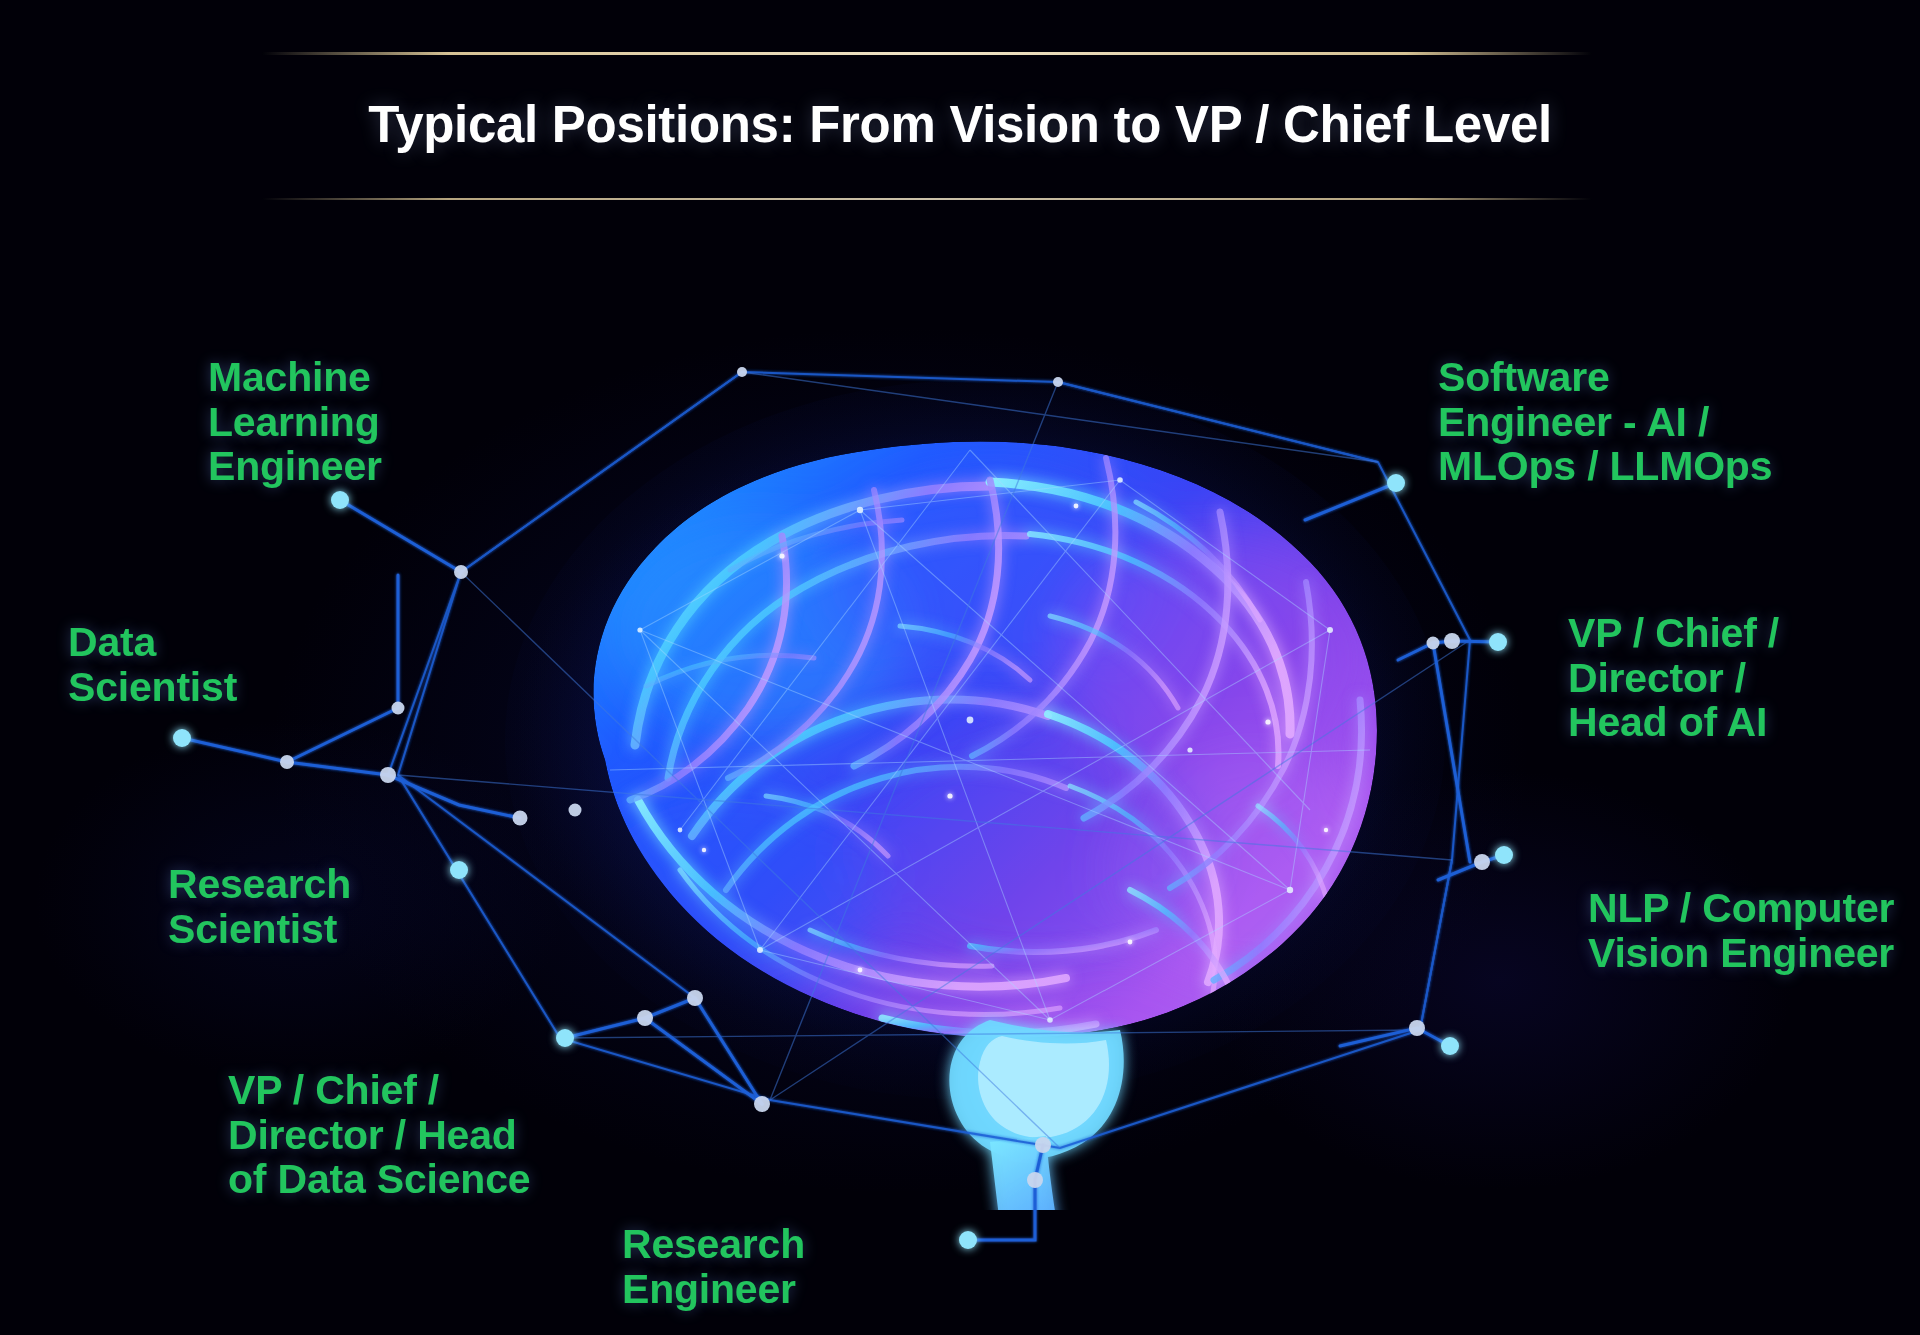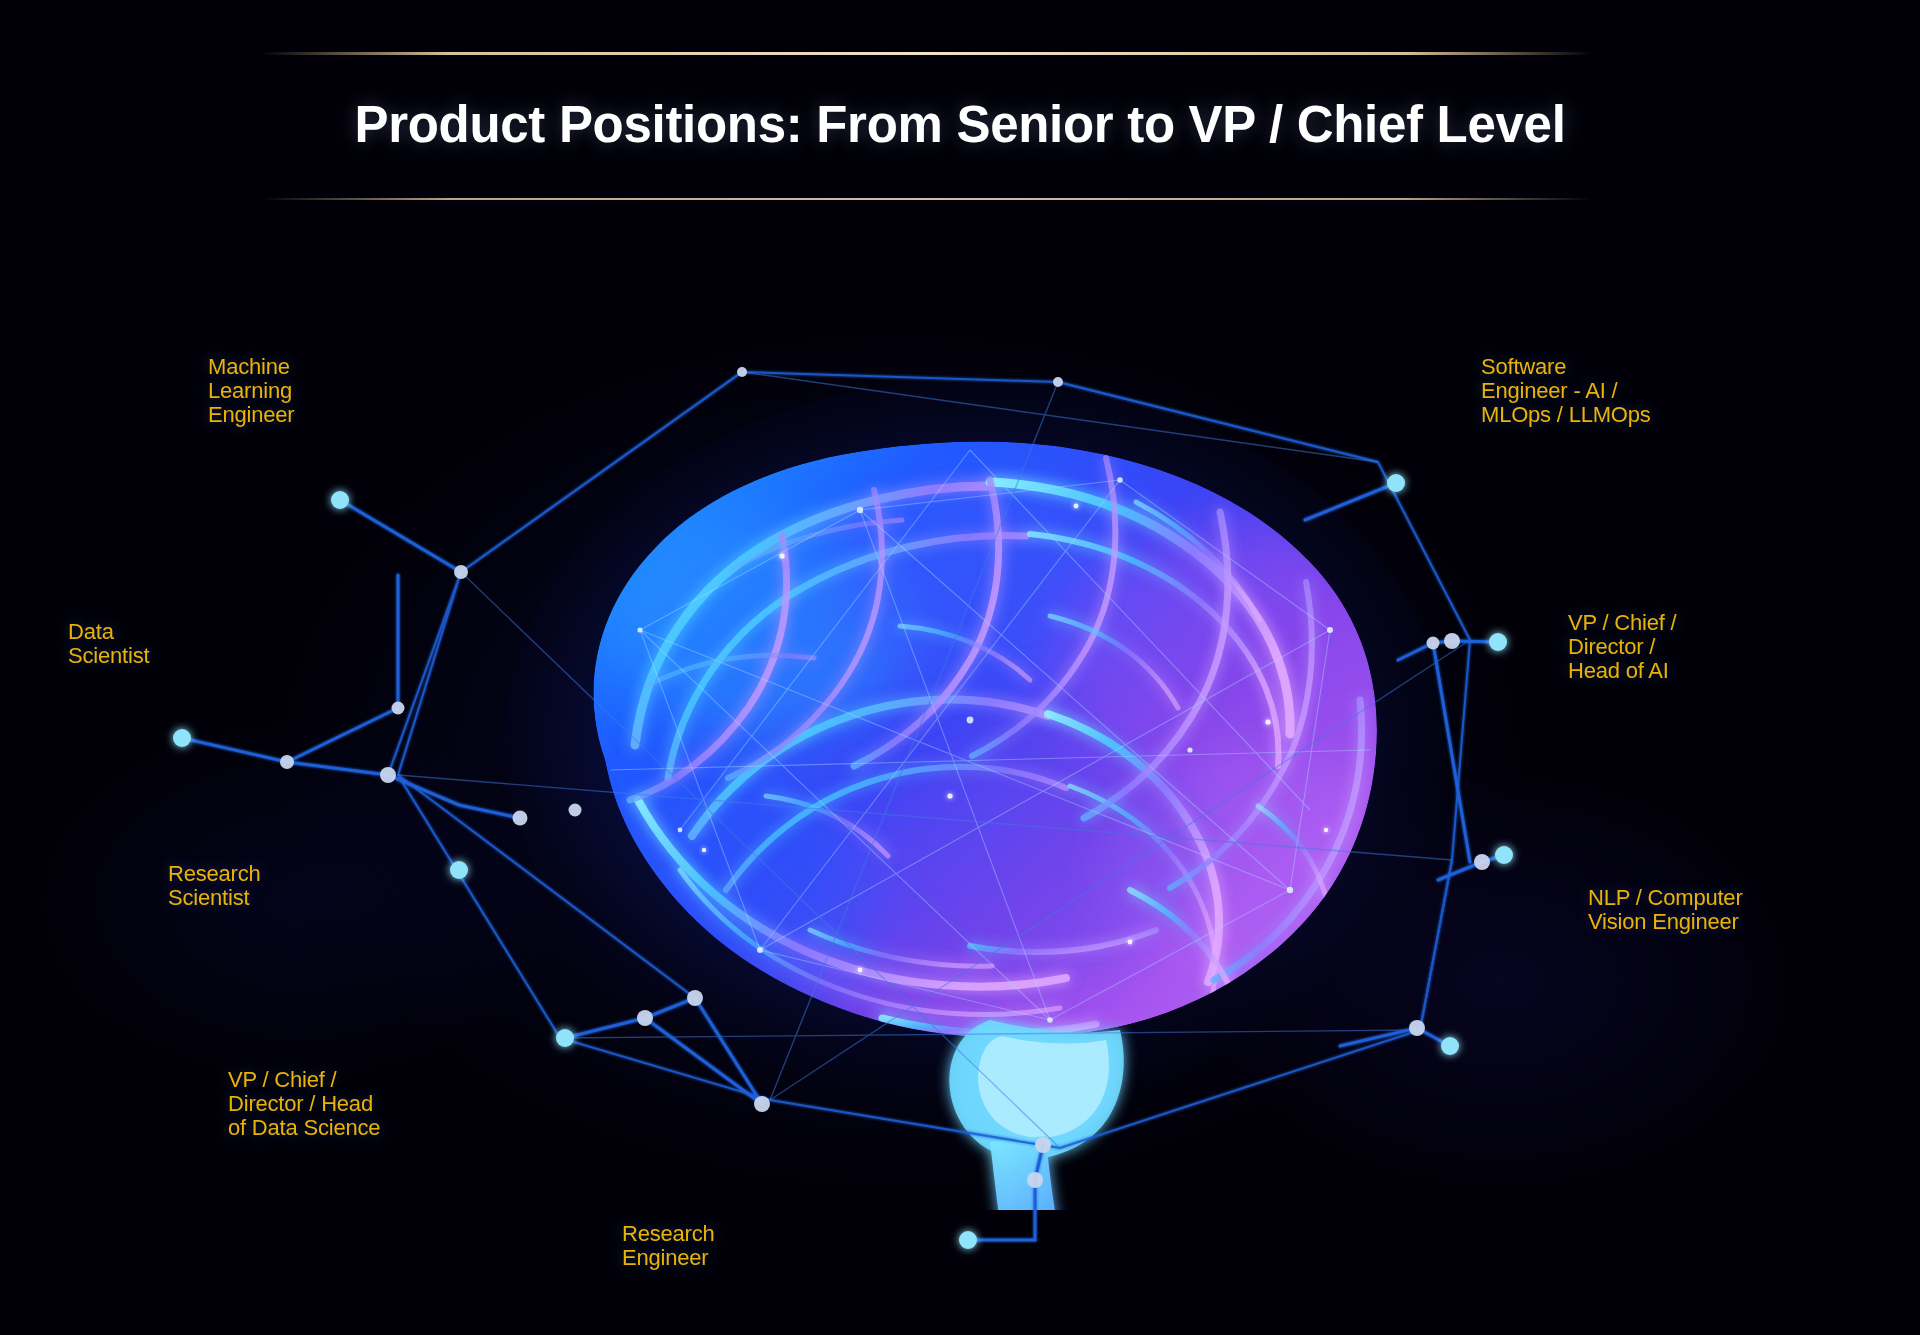--- a/index.html
+++ b/index.html
@@ -32,23 +32,23 @@
     text-align:center;
     color:#ffffff;
     font-size:51px;
     font-weight:bold;
     letter-spacing:-0.3px;
     text-shadow:0 0 18px rgba(180,200,255,.25);
   }
   
   .lab{
     position:absolute;
-    color:#eab308;
-    font-size:22px;
-    font-weight:normal;
+    color:#22c55e;
+    font-size:41px;
+    font-weight:bold;
     line-height:1.09;
     letter-spacing:-0.2px;
     text-shadow:0 0 14px rgba(120,160,255,.35);
     white-space:pre-line;
   }
   .lab.r{text-align:left;}
   
   svg.layer{position:absolute;inset:0;width:1920px;height:1335px;overflow:visible;}
   .brainwrap{position:absolute;left:430px;top:330px;width:1070px;height:880px;}
 </style>
@@ -301,36 +301,36 @@
         <circle cx="1482" cy="862" r="8"></circle>
         <circle cx="1417" cy="1028" r="8"></circle>
         <circle cx="1058" cy="382" r="5"></circle>
         <circle cx="742" cy="372" r="5"></circle>
       </g>
     </g>
   </svg>
 
   <div class="rule top"></div>
   <div class="rule bot"></div>
-  <div class="page-title">Product Positions: From Senior to VP / Chief Level</div>
+  <div class="page-title">Typical Positions: From Vision to VP / Chief Level</div>
 
   <div class="lab" style="left:208px;top:355px;">Machine
 Learning
 Engineer</div>
   <div class="lab" style="left:68px;top:620px;">Data
 Scientist</div>
   <div class="lab" style="left:168px;top:862px;">Research
 Scientist</div>
   <div class="lab" style="left:228px;top:1068px;">VP / Chief /
 Director / Head
 of Data Science</div>
   <div class="lab" style="left:622px;top:1222px;">Research
 Engineer</div>
 
-  <div class="lab r" style="left:1438px;top:355px;margin-left:43px;">Software
+  <div class="lab r" style="left:1438px;top:355px;">Software
 Engineer - AI /
 MLOps / LLMOps</div>
   <div class="lab r" style="left:1568px;top:611px;">VP / Chief /
 Director /
 Head of AI</div>
   <div class="lab r" style="left:1588px;top:886px;">NLP / Computer
 Vision Engineer</div>
 
 </div>
 

